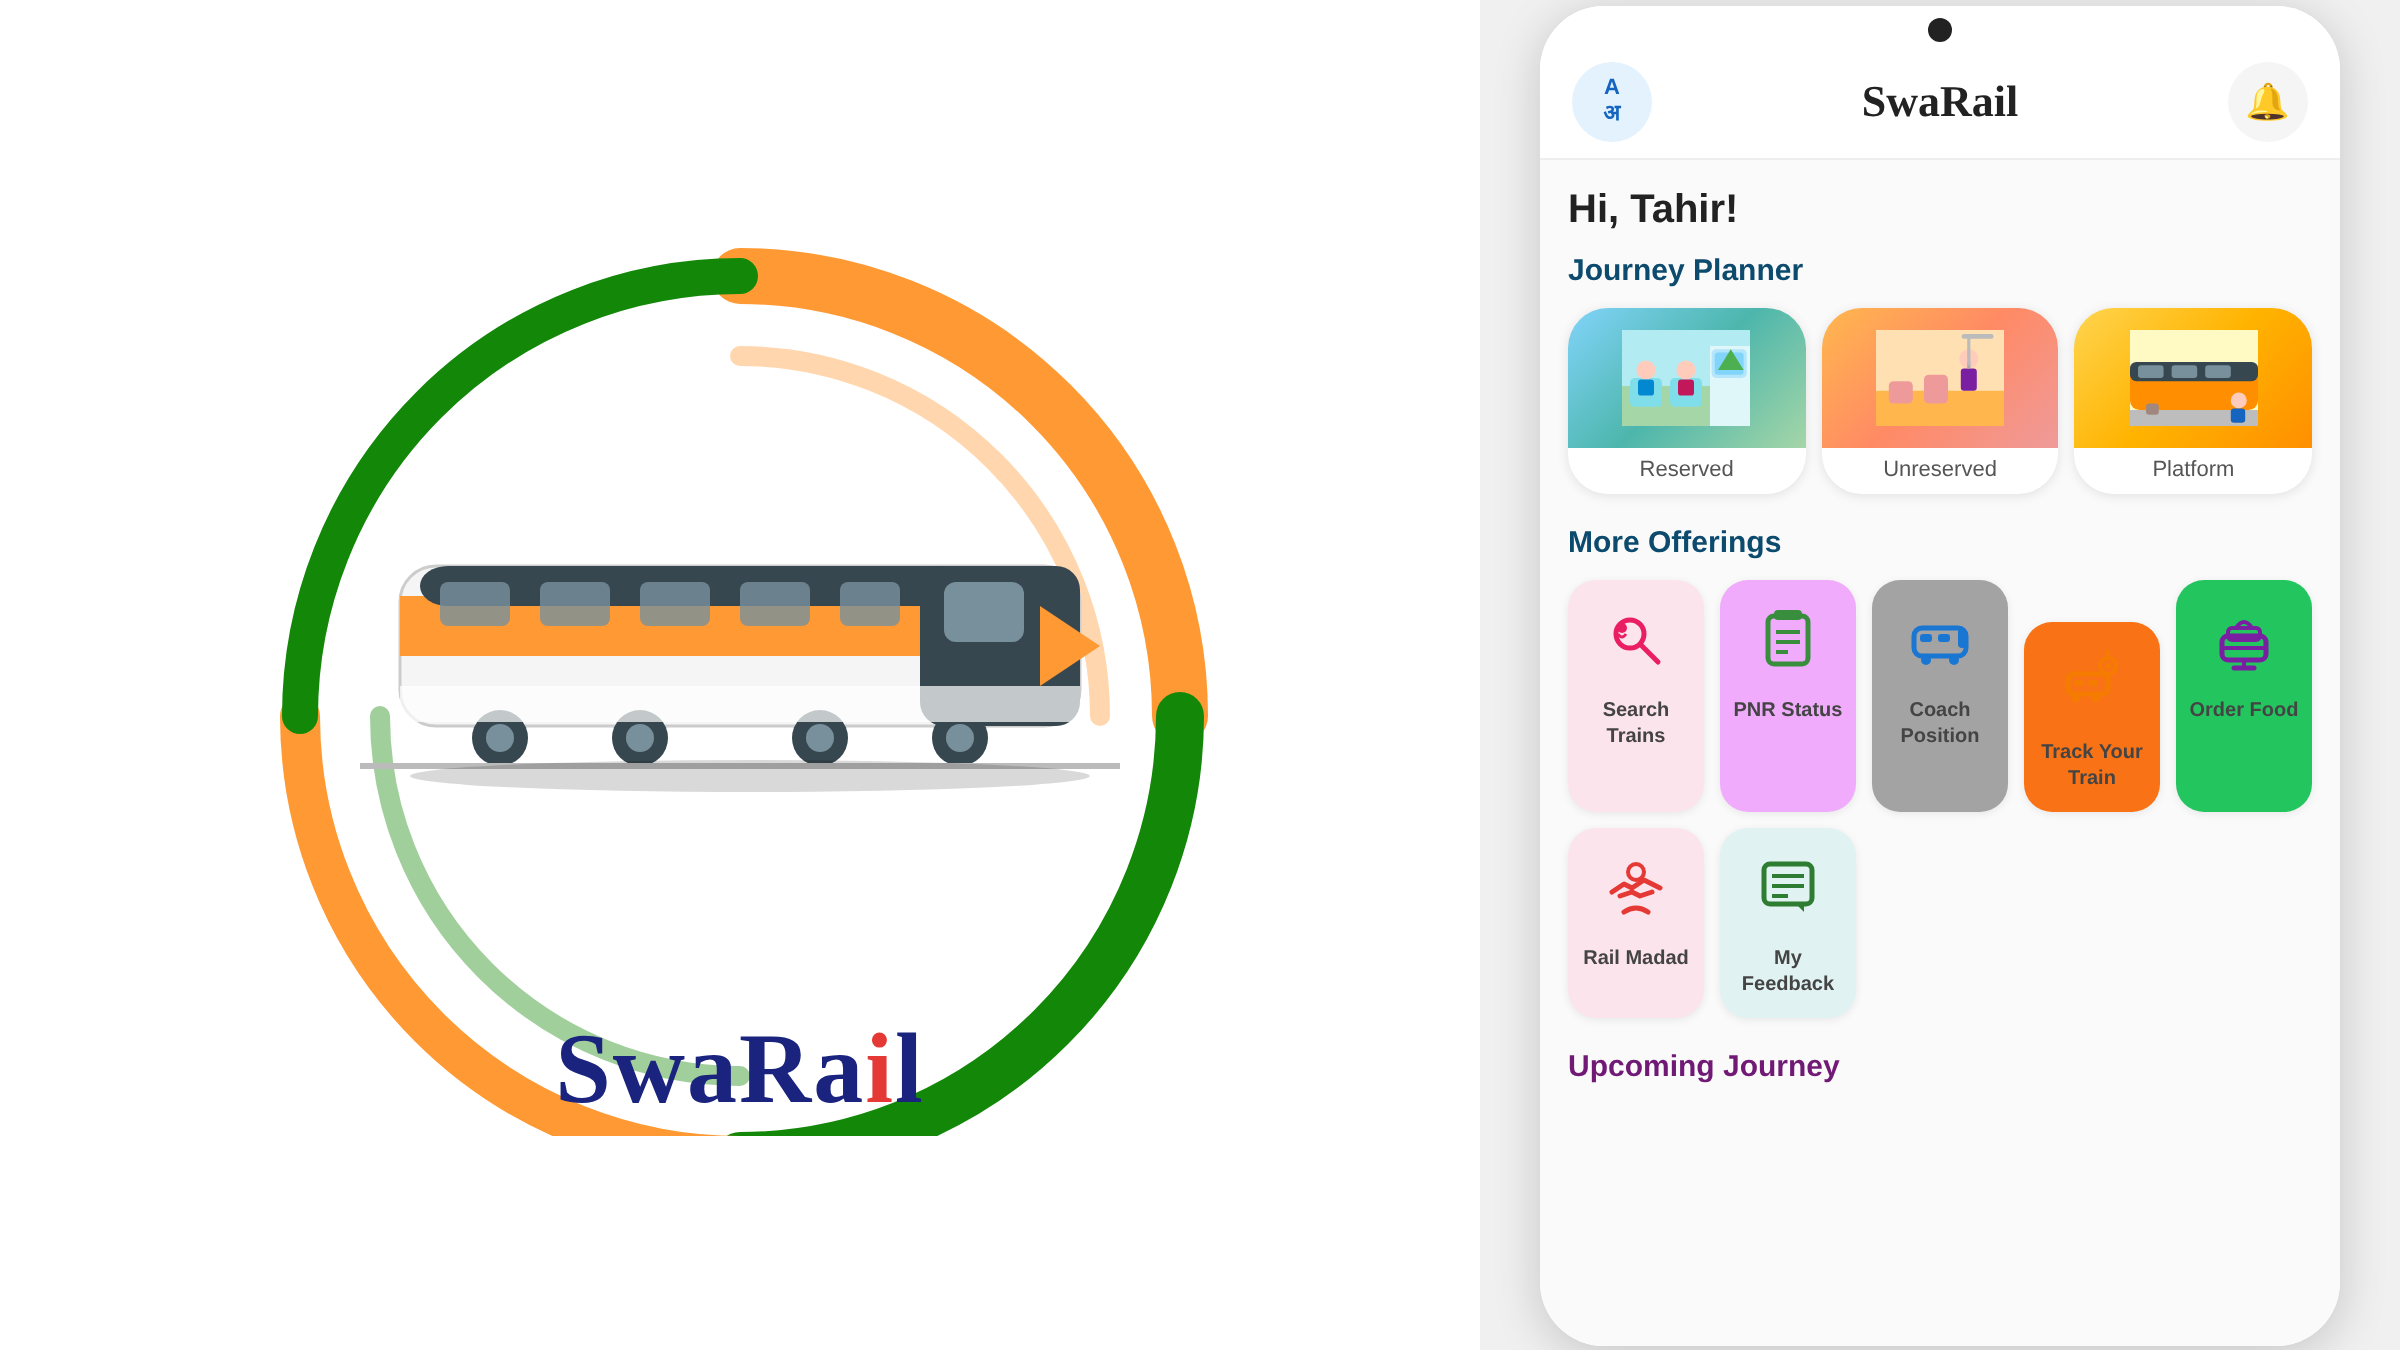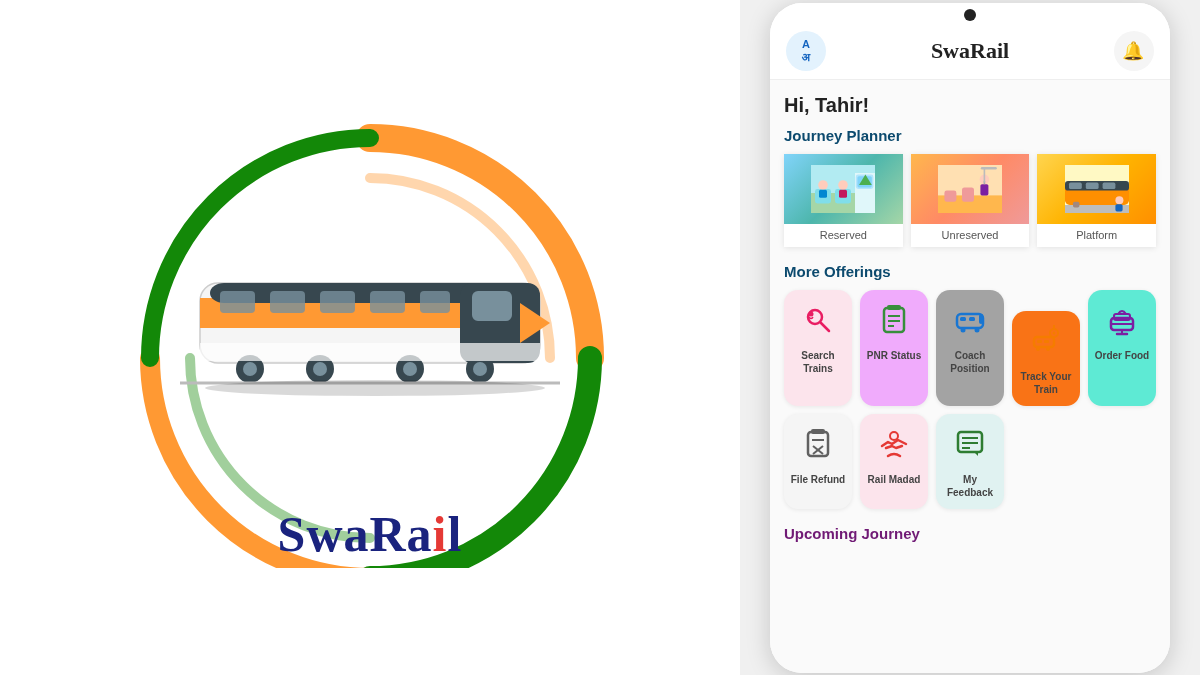--- a/index.html
+++ b/index.html
@@ -138,21 +138,21 @@
 
     
     .journey-grid {
       display: flex;
       gap: 8px;
       margin-bottom: 16px;
     }
 
     .journey-card {
       flex: 1;
-      border-radius: 0;
+      border-radius: 20px;
       overflow: hidden;
       box-shadow: 0 1px 6px rgba(0,0,0,0.10);
       cursor: pointer;
       background: #eee;
     }
 
     .journey-card-reserved-bg {
       width: 100%;
       height: 70px;
       background: linear-gradient(135deg, #81d4fa 0%, #4db6ac 50%, #a5d6a7 100%);
@@ -205,21 +205,21 @@
       flex-direction: column;
       align-items: center;
       cursor: pointer;
       box-shadow: 0 1px 4px rgba(0,0,0,0.08);
     }
 
     .offering-card.pink { background: #fce4ec; }
     .offering-card.green { background: #f0abfc; }
     .offering-card.blue { background: #a3a3a3; }
     .offering-card.yellow { background: #f97316; margin-top: 21px; }
-    .offering-card.purple { background: #5eead4; }
+    .offering-card.purple { background: #22c55e; }
     .offering-card.gray { background: #f5f5f5; }
     .offering-card.red { background: #fce4ec; }
     .offering-card.teal { background: #e0f2f1; }
 
     .offering-icon {
       font-size: 26px;
       margin-bottom: 6px;
     }
 
     .offering-label {
@@ -466,33 +466,20 @@
               <line x1="5" y1="20" x2="27" y2="20" stroke="#7b1fa2" stroke-width="2"></line>
               <rect x="8" y="10" width="16" height="6" rx="2" fill="none" stroke="#7b1fa2" stroke-width="2"></rect>
               <path d="M12 10 Q16 4 20 10" stroke="#7b1fa2" stroke-width="2" fill="none"></path>
               <line x1="16" y1="26" x2="16" y2="30" stroke="#7b1fa2" stroke-width="2"></line>
               <line x1="11" y1="30" x2="21" y2="30" stroke="#7b1fa2" stroke-width="2.5" stroke-linecap="round"></line>
             </svg>
           </div>
           <div class="offering-label">Order Food</div>
         </div>
 
-        <div class="offering-card gray">
-          <div class="offering-icon">
-            <svg width="32" height="32" viewBox="0 0 32 32">
-              <rect x="6" y="4" width="20" height="24" rx="3" fill="none" stroke="#616161" stroke-width="2.5"></rect>
-              <line x1="10" y1="12" x2="22" y2="12" stroke="#616161" stroke-width="2"></line>
-
-              <line x1="11" y1="18" x2="21" y2="26" stroke="#616161" stroke-width="2"></line>
-              <line x1="21" y1="18" x2="11" y2="26" stroke="#616161" stroke-width="2"></line>
-              <rect x="9" y="1" width="14" height="5" rx="2" fill="#616161"></rect>
-            </svg>
-          </div>
-          <div class="offering-label">File Refund</div>
-        </div>
 
         <div class="offering-card red">
           <div class="offering-icon icon-madad">
             <svg width="32" height="32" viewBox="0 0 32 32">
 
               <path d="M4 18 L10 14 L14 16 L20 12 L28 16" stroke="#e53935" stroke-width="2.5" fill="none" stroke-linecap="round" stroke-linejoin="round"></path>
               <path d="M8 20 L14 18 L18 20 L24 18" stroke="#e53935" stroke-width="2.5" fill="none" stroke-linecap="round" stroke-linejoin="round"></path>
               <circle cx="16" cy="8" r="4" fill="none" stroke="#e53935" stroke-width="2"></circle>
               <path d="M10 28 Q16 24 22 28" stroke="#e53935" stroke-width="2.5" fill="none" stroke-linecap="round"></path>
             </svg>

